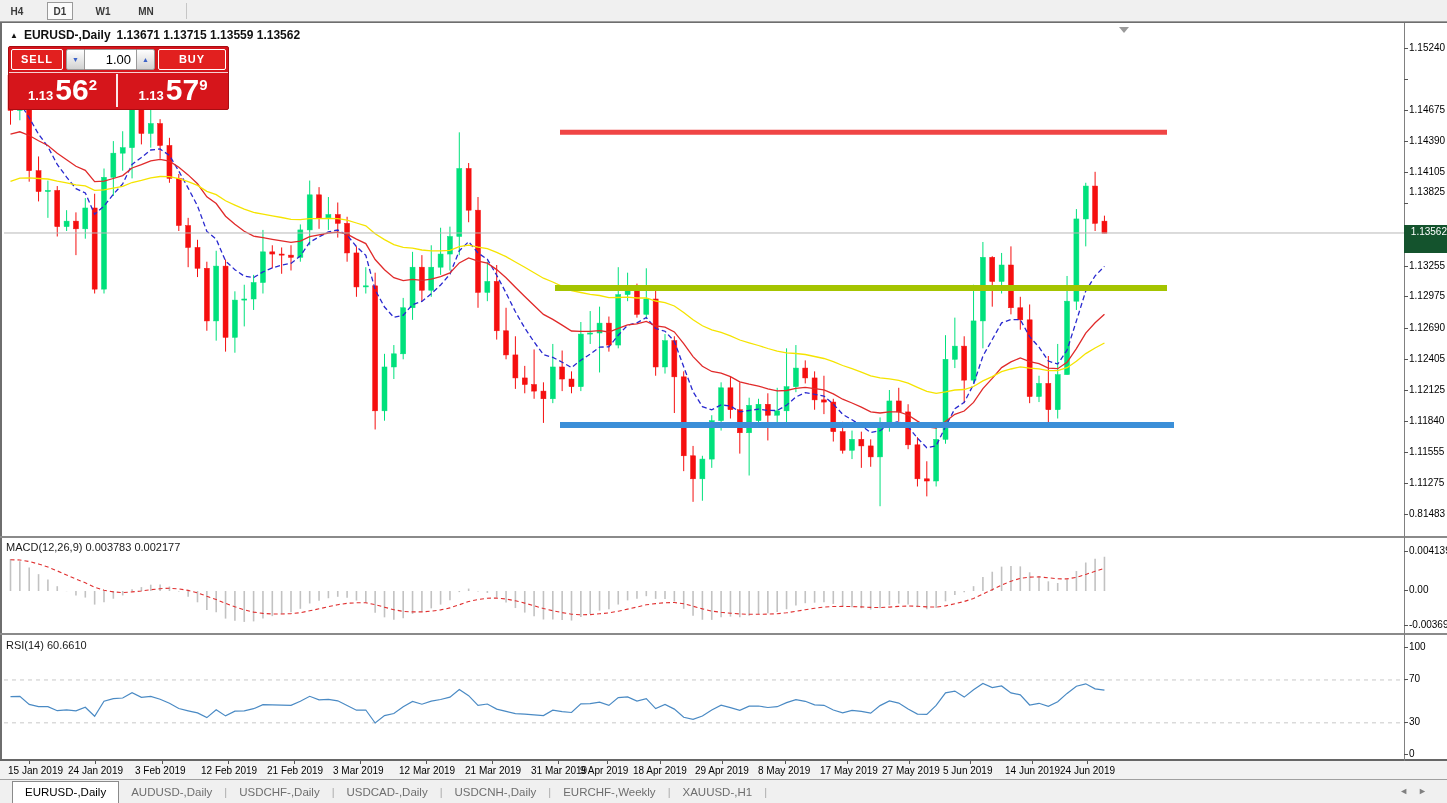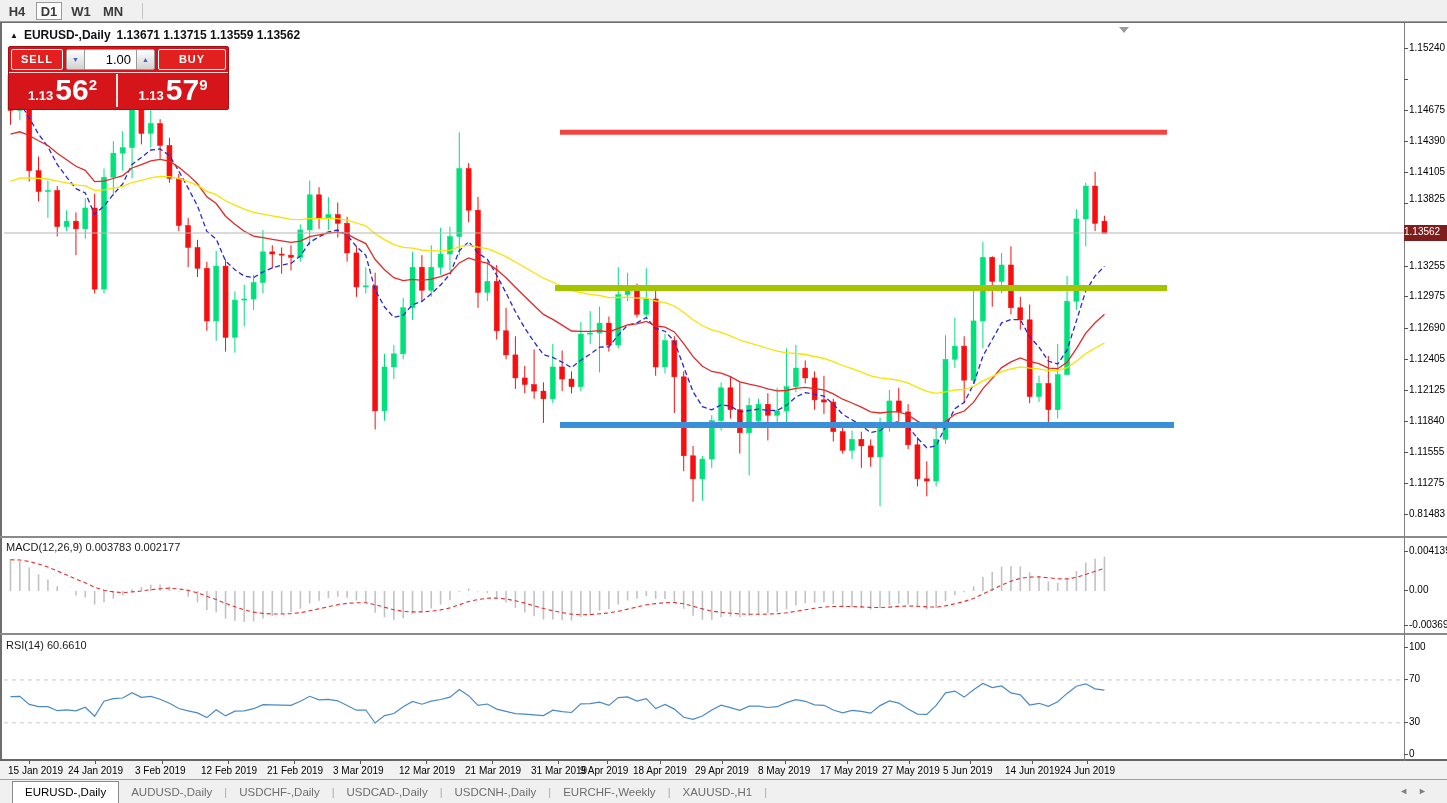--- a/index.html
+++ b/index.html
@@ -2,42 +2,42 @@
 <html><head>
 <meta charset="utf-8">
 <style>
   * { margin:0; padding:0; box-sizing:border-box; }
   body { font-family:"Liberation Sans", sans-serif; background:#fff; }
   .screen { position:relative; width:1447px; height:803px; background:#fff; overflow:hidden; }
 
   
   .toolbar { position:absolute; left:0; top:0; width:1447px; height:22px; background:#f0f0f0;
              border-bottom:1px solid #9a9a9a; display:flex; align-items:center; padding-left:4px; }
-  .tfbtn { width:26px; height:18px; line-height:17px; text-align:center; font-size:13px; font-weight:bold;
-           color:#3a3a3a; margin-right:6px; border:1px solid transparent; cursor:default; }
+  .tfbtn { width:26px; height:18px; line-height:17px; text-align:center; font-size:10px; font-weight:bold;
+           color:#3a3a3a; margin-right:17px; border:1px solid transparent; cursor:default; }
   .tfbtn.active { background:#fbfbfb; border:1px solid #9a9a9a; }
   .tb-sep { width:1px; height:16px; background:#c6c6c6; margin-left:10px; }
 
   
   .winframe { position:absolute; left:0; top:22px; width:1447px; height:739px; background:#fff;
               border-left:2px solid #6e6e6e; border-top:1px solid #6e6e6e; }
   svg.layer { position:absolute; }
   .vframe { position:absolute; top:23px; width:1px; height:738px; background:#808080; }
   .hsep { position:absolute; left:0; width:1447px; background:#8a8a8a; }
 
   .chart-title { position:absolute; left:10px; top:28px; font-size:12px; font-weight:bold; color:#111;
                  display:flex; align-items:center; gap:6px; }
   .chart-title .tri { font-size:8px; color:#111; }
   .panel-label { position:absolute; left:6px; font-size:11px; color:#1a1a1a; }
 
   
   .pxlabel { position:absolute; left:1409px; font-size:10px; color:#000; white-space:nowrap; }
   .tick { position:absolute; left:1404px; width:4px; height:1px; background:#555; }
-  .bidtag { position:absolute; left:1404px; width:43px; height:16px; background:#7f1d1d; color:#fff;
-            font-size:10px; text-align:left; line-height:14px; }
+  .bidtag { position:absolute; left:1404px; width:43px; height:28px; background:#14532d; color:#fff;
+            font-size:10px; text-align:right; line-height:14px; }
   .dlabel { position:absolute; top:765px; font-size:10px; color:#000; white-space:nowrap; }
   .dtick { position:absolute; top:761px; width:1px; height:3px; background:#555; }
   .date-strip { position:absolute; left:0; top:761px; width:1447px; height:18px; background:#f2f2f2; }
 
   
   .tpanel { position:absolute; left:8px; top:46px; width:221px; height:64px; background:#d6151b;
             border:1px solid #a80d12; border-radius:2px; }
   .tp-row1 { display:flex; align-items:center; height:26px; padding:2px 2px;
              border-bottom:1px solid rgba(255,255,255,0.8); }
   .tp-btn { height:21px; font-size:11px; font-weight:bold; color:#fff; background:#e2201f;
@@ -517,21 +517,21 @@
 <div class="pxlabel" style="top: 42px;">1.15240</div>
     <div class="tick" style="top: 48px;"></div>
     <div class="pxlabel" style="top: 77px; margin-left: 44px;">1.14955</div>
     <div class="tick" style="top: 79.2494px;"></div>
     <div class="pxlabel" style="top: 103.951px;">1.14675</div>
     <div class="tick" style="top: 109.951px;"></div>
     <div class="pxlabel" style="top: 135.2px;">1.14390</div>
     <div class="tick" style="top: 141.2px;"></div>
     <div class="pxlabel" style="top: 166.449px;">1.14105</div>
     <div class="tick" style="top: 172.449px;"></div>
-    <div class="pxlabel" style="top: 193px; text-align: center;">1.13825</div>
+    <div class="pxlabel" style="top: 186px; text-align: center;">1.13825</div>
     <div class="tick" style="top: 203.151px;"></div>
     <div class="pxlabel" style="top: 259.649px;">1.13255</div>
     <div class="tick" style="top: 265.649px;"></div>
     <div class="pxlabel" style="top: 290.351px;">1.12975</div>
     <div class="tick" style="top: 296.351px;"></div>
     <div class="pxlabel" style="top: 321.6px;">1.12690</div>
     <div class="tick" style="top: 327.6px;"></div>
     <div class="pxlabel" style="top: 352.849px;">1.12405</div>
     <div class="tick" style="top: 358.849px;"></div>
     <div class="pxlabel" style="top: 383.551px;">1.12125</div>

